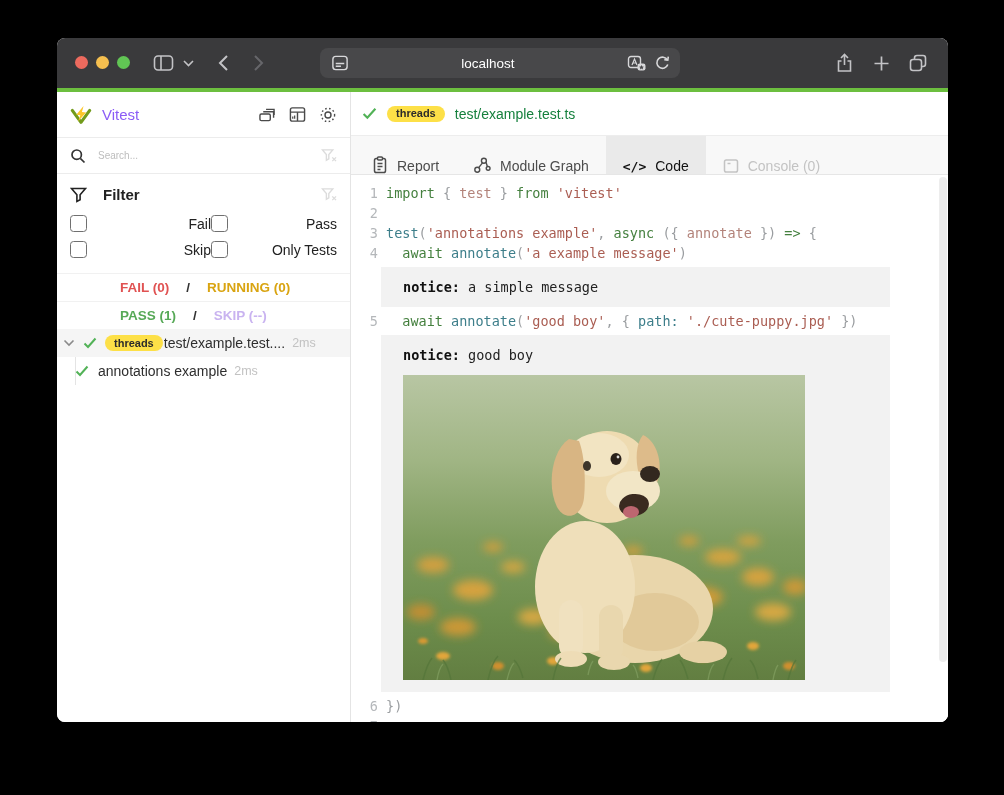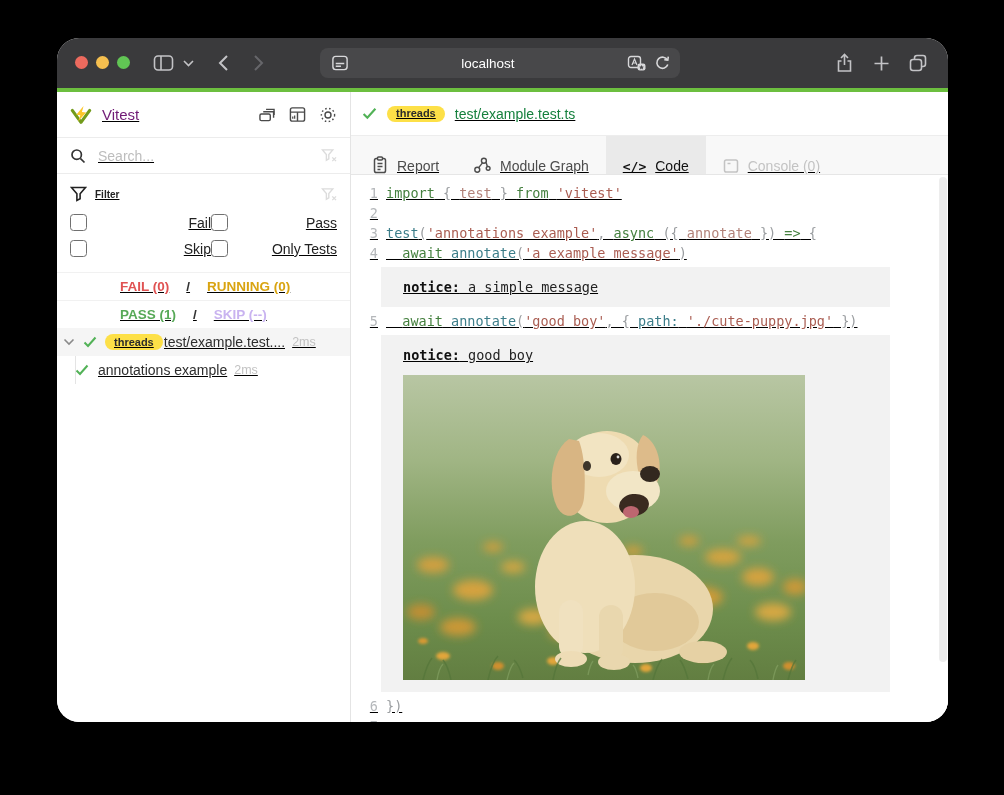--- a/index.html
+++ b/index.html
@@ -1,43 +1,43 @@
 <!DOCTYPE html>
 <html style="--c-progress: #6cbf3f; --c-badge: #fde047; --c-check: #52b257; --c-fail: #e05252; --c-running: #d9a411; --c-pass: #57a957; --c-skip: #c9b3f0; --syn-kw: #45803f; --syn-fn: #3d7e8a; --syn-v: #b3837a; --syn-s: #aa5d52; --syn-p: #9a9da0;"><head>
 <meta charset="utf-8">
 <style>
   html,body{margin:0;padding:0;}
   body{width:1004px;height:795px;background:#000;position:relative;overflow:hidden;
        font-family:"Liberation Sans",sans-serif;-webkit-font-smoothing:antialiased;}
-  .window{position:absolute;left:57px;top:38px;width:891px;height:684px;border-radius:22px;
-          overflow:hidden;background:#fff;display:flex;flex-direction:column;text-decoration:underline;}
+  .window{position:absolute;left:57px;top:38px;width:891px;height:684px;border-radius:8px;
+          overflow:hidden;background:#fff;display:flex;flex-direction:column;}
   
   .titlebar{height:50px;background:#3a3a3c;position:relative;flex:none;}
   .light{position:absolute;top:18px;width:13px;height:13px;border-radius:50%;}
   .tb-icon{position:absolute;color:#c3c3c6;}
   .tb-icon svg{display:block;}
   .urlbar{position:absolute;left:263px;top:10px;width:360px;height:30px;background:#48484a;
           border-radius:8px;display:flex;align-items:center;color:#d8d8da;}
   .url-text{flex:1;text-align:center;color:#fff;font-size:13.5px;}
   
   .progress{height:4px;background:var(--c-progress,#6cbf3f);flex:none;}
   .app{flex:1;display:flex;min-height:0;background:#fff;}
   .sidebar{width:293px;border-right:1px solid #e4e4e4;display:flex;flex-direction:column;flex:none;}
   .main{flex:1;display:flex;flex-direction:column;min-width:0;}
   
   .sb-header{height:45px;border-bottom:1px solid #ececec;display:flex;align-items:center;padding:0 13px;flex:none;}
-  .sb-title{margin-left:10px;font-size:15px;font-weight:500;color:#701a75;}
+  .sb-title{margin-left:10px;font-size:15px;font-weight:500;color:#8b5cf6;}
   .sb-header-icons{margin-left:auto;display:flex;gap:13px;color:#4a4a4a;align-items:center;}
   .sb-search{height:35px;border-bottom:1px solid #ececec;display:flex;align-items:center;padding:0 13px;flex:none;color:#333;}
-  .sb-search input{border:none;outline:none;flex:1;margin-left:10px;font-size:14px;color:#333;font-family:inherit;background:transparent;}
+  .sb-search input{border:none;outline:none;flex:1;margin-left:10px;font-size:10px;color:#333;font-family:inherit;background:transparent;}
   .sb-search input::placeholder{color:#bdbdbd;}
   .icon-dim{color:#dcdcdc;}
   .sb-filter{padding:12px 13px 0 13px;flex:none;}
   .filter-head{display:flex;align-items:center;color:#222;}
-  .filter-title{margin-left:8px;font-size:10px;font-weight:700;}
+  .filter-title{margin-left:16px;font-size:15px;font-weight:700;}
   .filter-head .icon-dim{margin-left:auto;}
   .cb-grid{display:grid;grid-template-columns:141px 1fr;row-gap:9px;margin-top:12px;}
   .cb-item{display:flex;align-items:center;gap:9px;font-size:14px;color:#222;cursor:default;justify-content:space-between;}
   .cb-box{width:15px;height:15px;border:1.5px solid #707070;border-radius:3.5px;background:#fff;flex:none;}
   .sb-stats{margin-top:15px;flex:none;font-size:13.5px;font-weight:700;}
   .stat-row{height:27px;border-top:1px solid #f1f1f1;display:flex;align-items:center;padding-left:63px;gap:17px;}
   .st-sep{color:#333;}
   .st-fail{color:var(--c-fail,#e05252);} .st-running{color:var(--c-running,#d9a411);}
   .st-pass{color:var(--c-pass,#57a957);} .st-skip{color:var(--c-skip,#c9b3f0);}
   .tree-file{height:28px;background:#f5f5f5;display:flex;align-items:center;padding:0 8px 0 6px;font-size:14px;color:#2e2e2e;}

